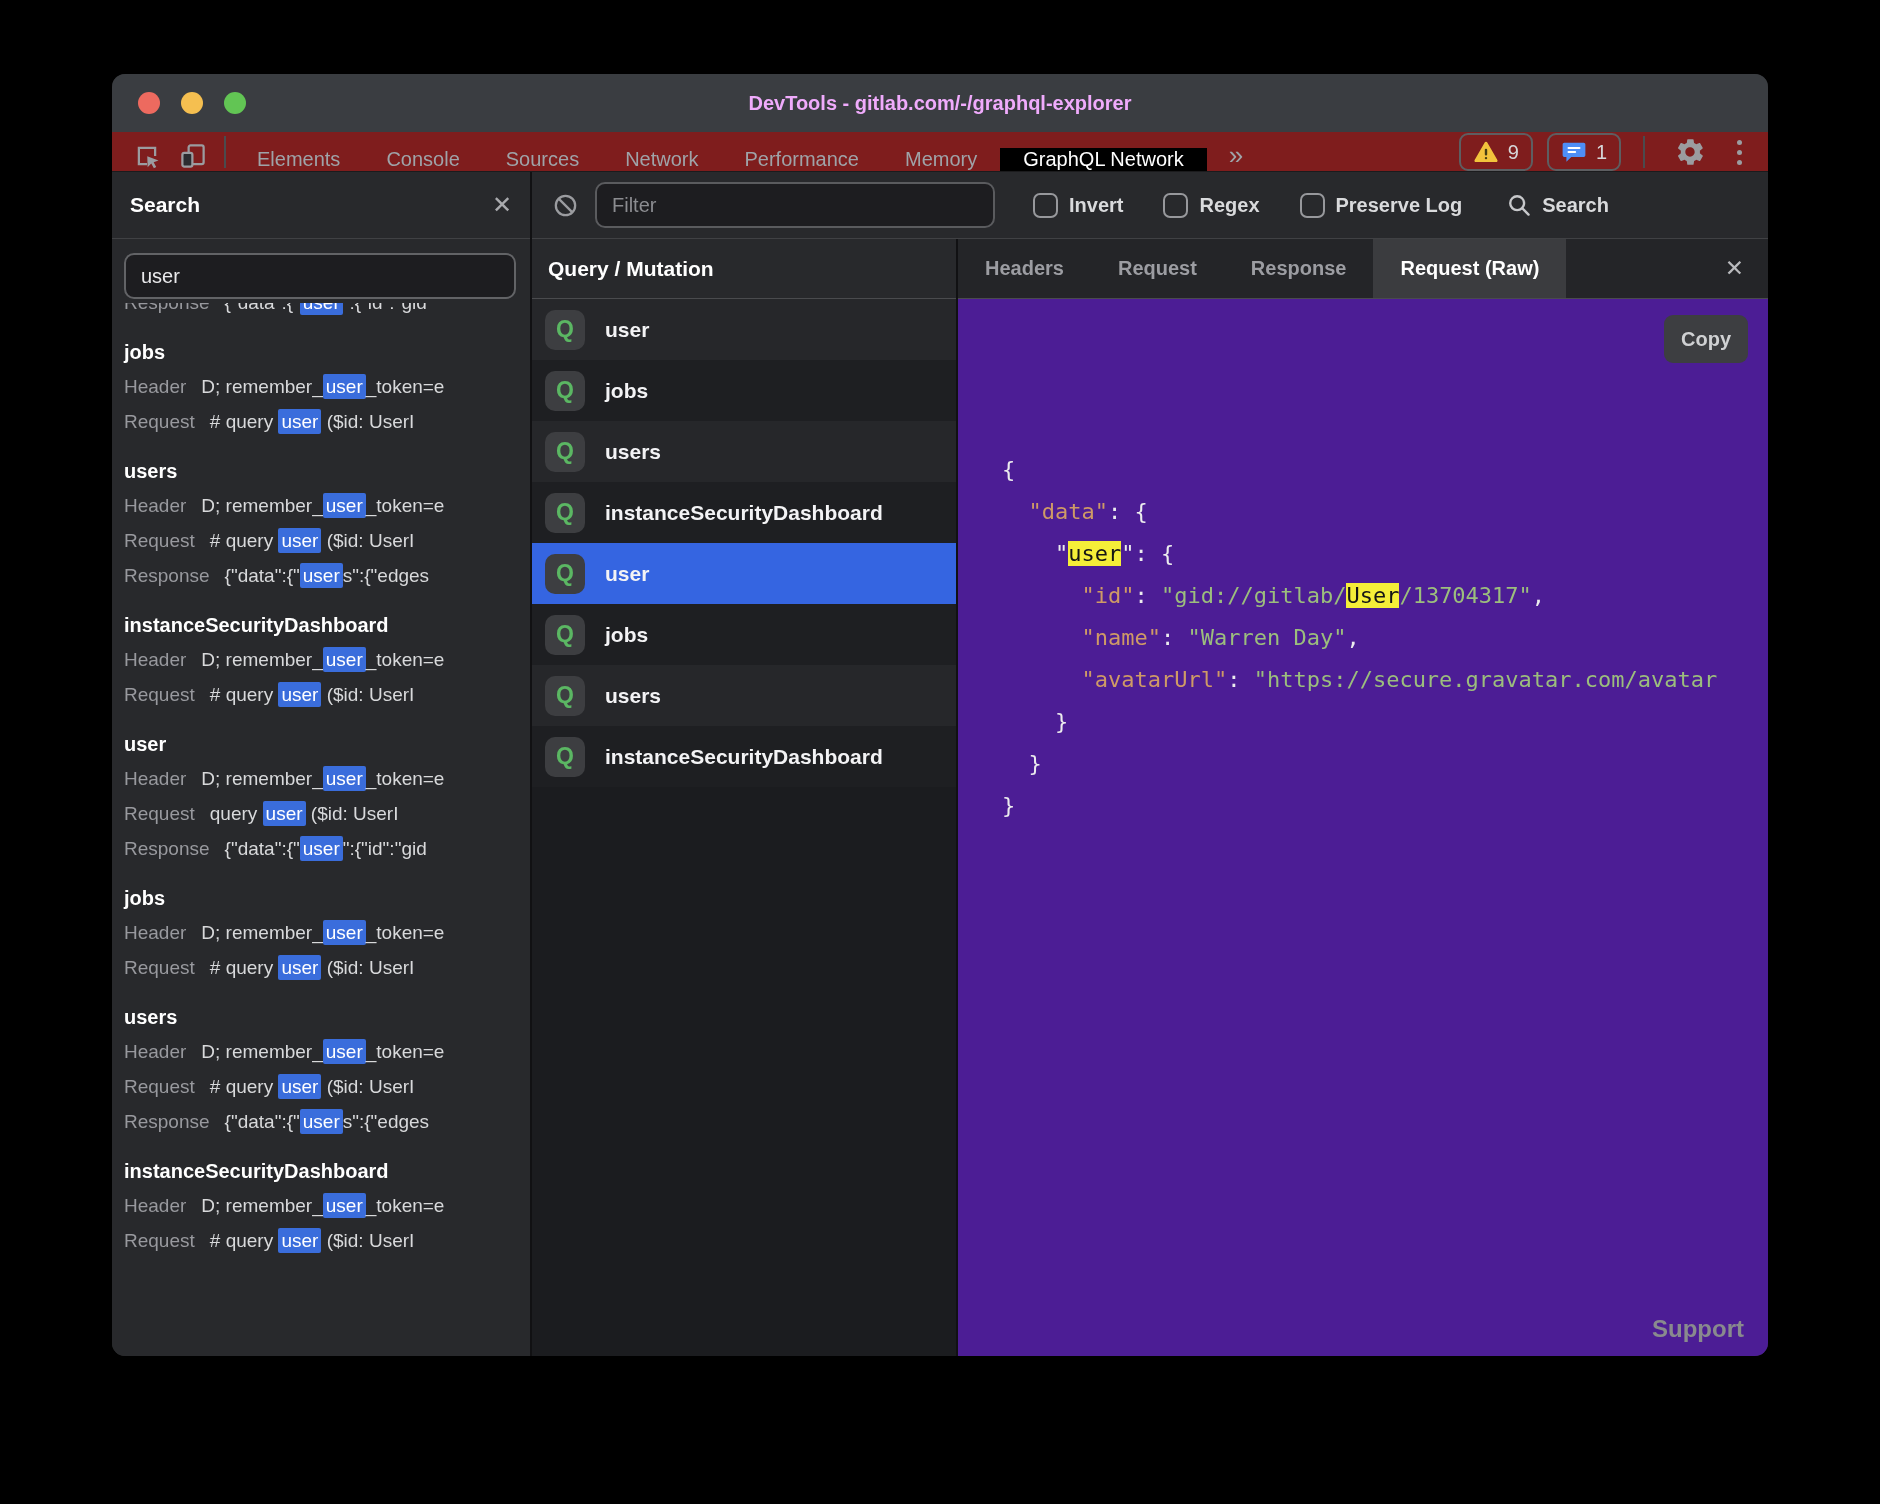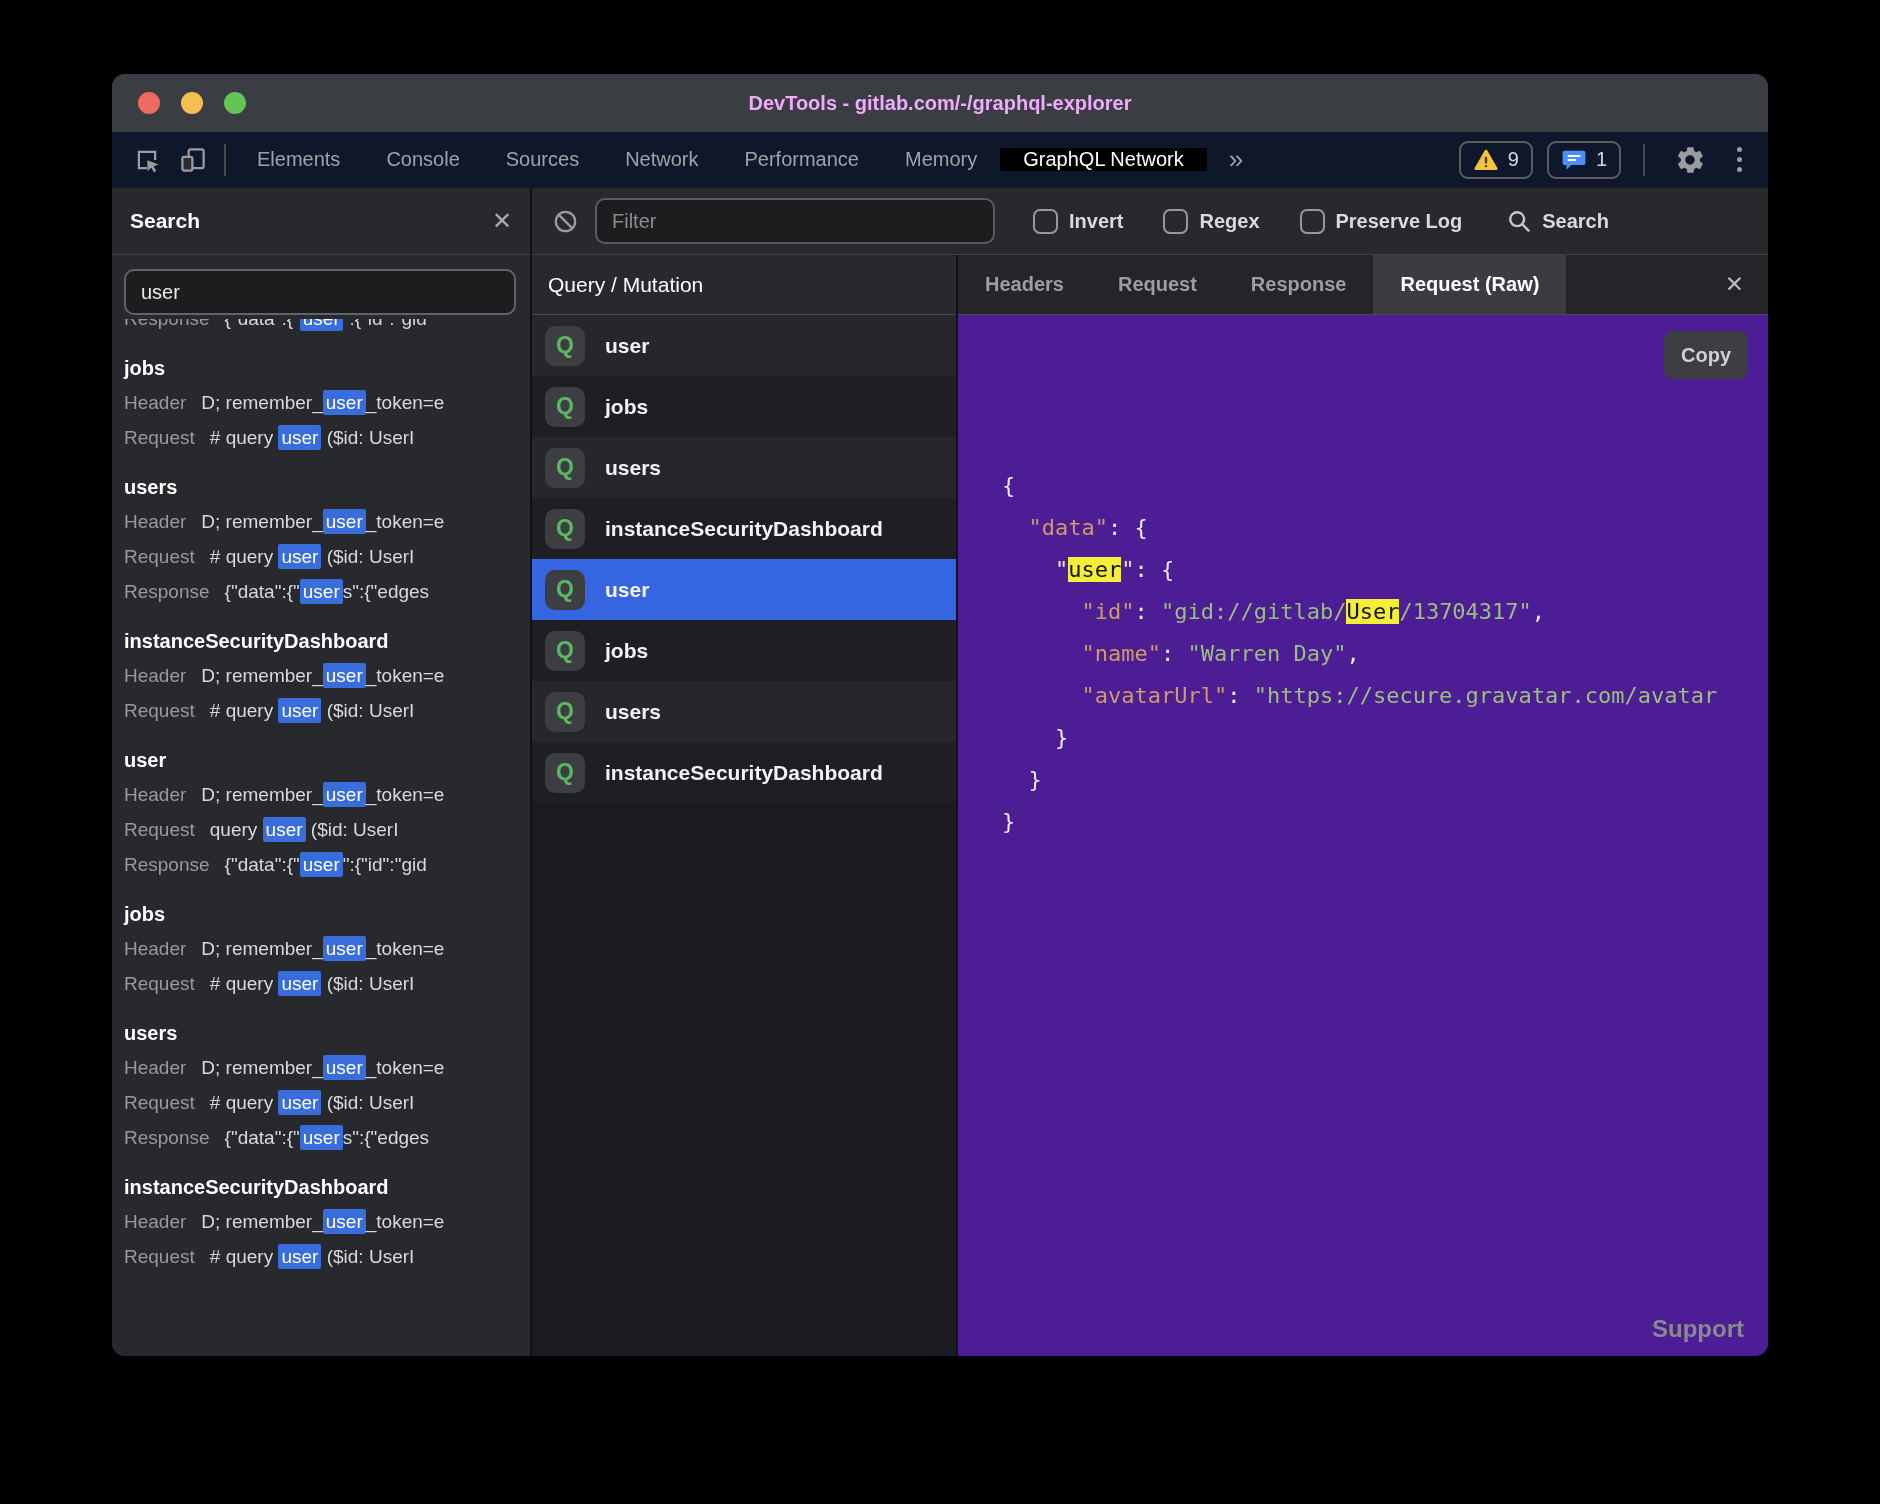--- a/index.html
+++ b/index.html
@@ -5,21 +5,21 @@
 *{margin:0;padding:0;box-sizing:border-box}
 html,body{width:1880px;height:1504px;background:#000;font-family:"Liberation Sans",sans-serif;overflow:hidden}
 .window{position:absolute;left:112px;top:74px;width:1656px;height:1282px;border-radius:13px;overflow:hidden;background:#28292c;display:flex;flex-direction:column}
 
 .titlebar{height:58px;flex:none;background:#3a3d41;position:relative;display:flex;align-items:center;justify-content:center}
 .lights{position:absolute;left:26px;top:0;height:100%;display:flex;align-items:center;gap:21px}
 .light{width:22px;height:22px;border-radius:50%}
 .light.red{background:#ed6a5f}.light.yellow{background:#f5bf50}.light.green{background:#62c554}
 .win-title{font-size:20px;font-weight:700;color:#f0abfc}
 
-.tabbar{height:56px;flex:none;background:#0f172a;display:flex;align-items:center;border-bottom:1px solid #1b1b1d;padding-left:12px}
+.tabbar{height:40px;flex:none;background:#7f1d1d;display:flex;align-items:flex-end;border-bottom:1px solid #1b1b1d;padding-left:12px}
 .icon-btn{width:46px;display:flex;align-items:center;justify-content:center}
 .vsep{width:2px;height:32px;background:#4a4b4e;align-self:center;margin:0 8px}
 .tabs{display:flex;align-items:stretch}
 .tab{padding:0 23px;display:flex;align-items:center;font-size:20px;color:#9fa3a8;white-space:nowrap}
 .tab.active{background:#000;color:#fff}
 .chevron{display:flex;align-items:center;font-size:26px;color:#9fa3a8;padding:0 22px}
 .tab-right{margin-left:auto;display:flex;align-items:center;gap:14px;padding-right:16px}
 .pill{height:38px;border:2px solid #5d5e61;border-radius:9px;display:flex;align-items:center;gap:9px;padding:0 12px;color:#d6d7d9;font-size:20px}
 .kebab{display:flex;flex-direction:column;gap:5px;padding:0 10px}
 .kebab i{width:5px;height:5px;border-radius:50%;background:#9b9ca0}
@@ -45,21 +45,21 @@
 .filter-input{width:400px;height:46px;background:#1d1d20;border:2px solid #5a5b5e;border-radius:10px;color:#e9e9eb;font-size:20px;padding:0 15px;font-family:inherit;outline:none}
 .filter-input::placeholder{color:#8b8c90}
 .cb-wrap{display:flex;align-items:center;gap:40px;margin-left:38px}
 .cb-group{display:flex;align-items:center;gap:11px}
 .cb{width:25px;height:25px;border:2px solid #97989c;border-radius:7px;flex:none}
 .cb-label{font-size:20px;font-weight:600;color:#d9dadc}
 .search-group{margin-left:44px;display:flex;align-items:center;gap:10px;color:#d9dadc;font-size:20px;font-weight:600}
 .content-row{flex:1;display:flex;min-height:0}
 
 .query-col{width:426px;flex:none;background:#1b1c1f;border-right:2px solid #111113;display:flex;flex-direction:column}
-.q-header{height:60px;flex:none;display:flex;align-items:center;padding-left:16px;font-size:21px;font-weight:400;color:#fff;background:#28292c;border-bottom:1px solid #4a4b4e}
+.q-header{height:60px;flex:none;display:flex;align-items:center;padding-left:16px;font-size:21px;font-weight:700;color:#fff;background:#28292c;border-bottom:1px solid #4a4b4e}
 .q-rows{flex:1;overflow:hidden}
 .qrow{height:61px;display:flex;align-items:center;gap:20px;padding-left:13px;font-size:21px;font-weight:700;color:#f3f3f5;white-space:nowrap}
 .qrow:nth-child(odd){background:#26272a}
 .qrow:nth-child(even){background:#1e1f22}
 .qrow.selected{background:#3565e1}
 .qbadge{width:40px;height:40px;border-radius:10px;background:#3d3e41;color:#5bb763;display:flex;align-items:center;justify-content:center;font-size:23px;font-weight:700;flex:none}
 
 .details{flex:1;display:flex;flex-direction:column;min-width:0;background:#4c1d95}
 .d-tabs{height:60px;flex:none;display:flex;align-items:stretch;background:#242528;border-bottom:1px solid #4a4b4e}
 .dtab{padding:0 27px;display:flex;align-items:center;font-size:20px;font-weight:700;color:#9c9da2;white-space:nowrap}

